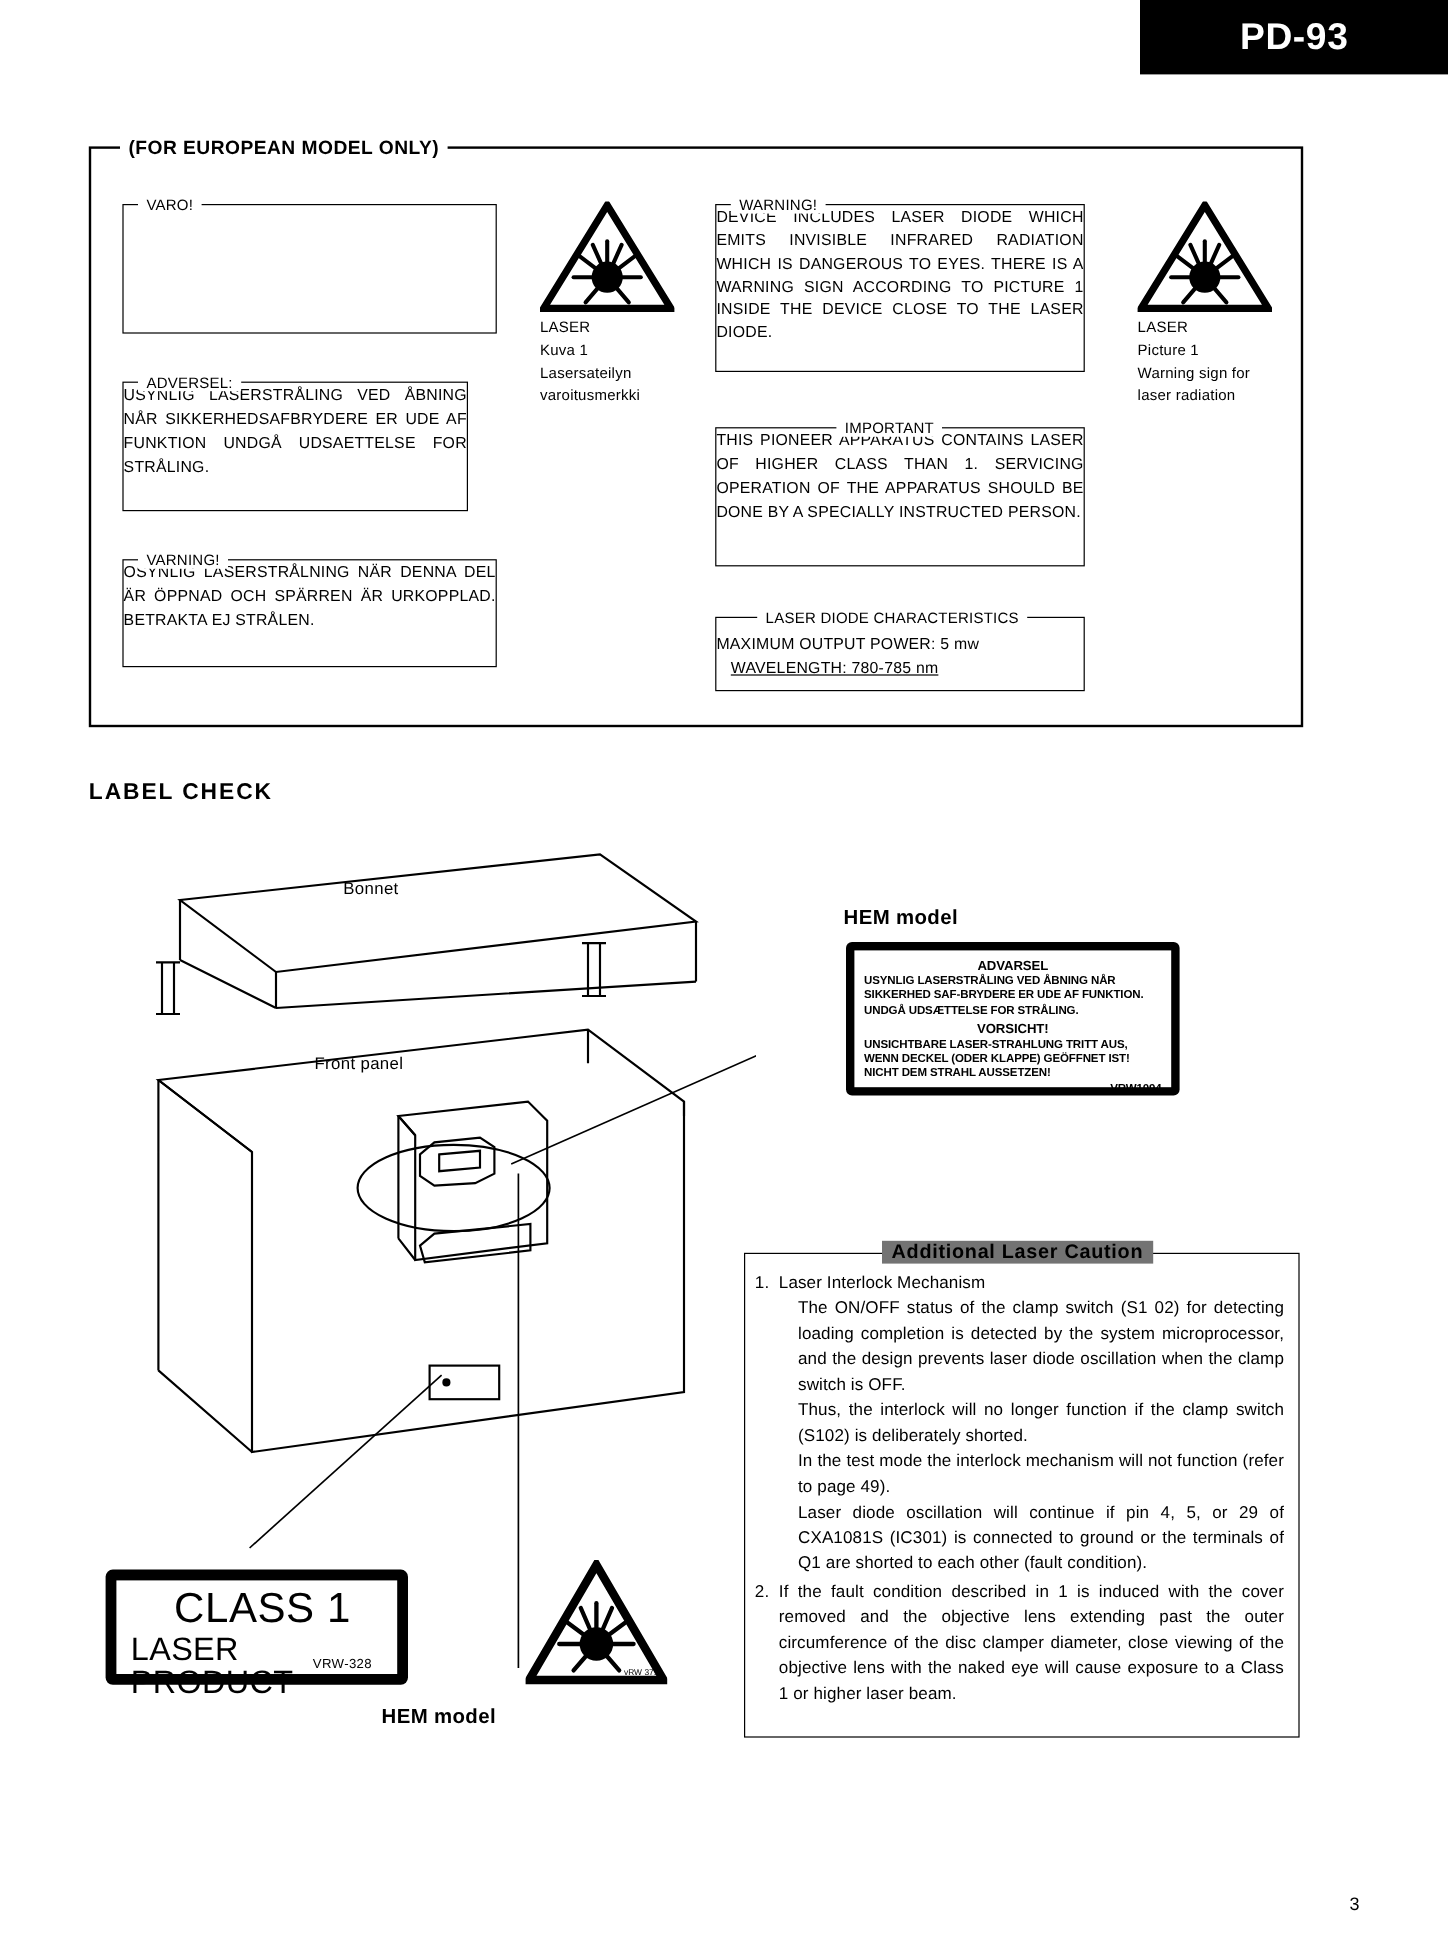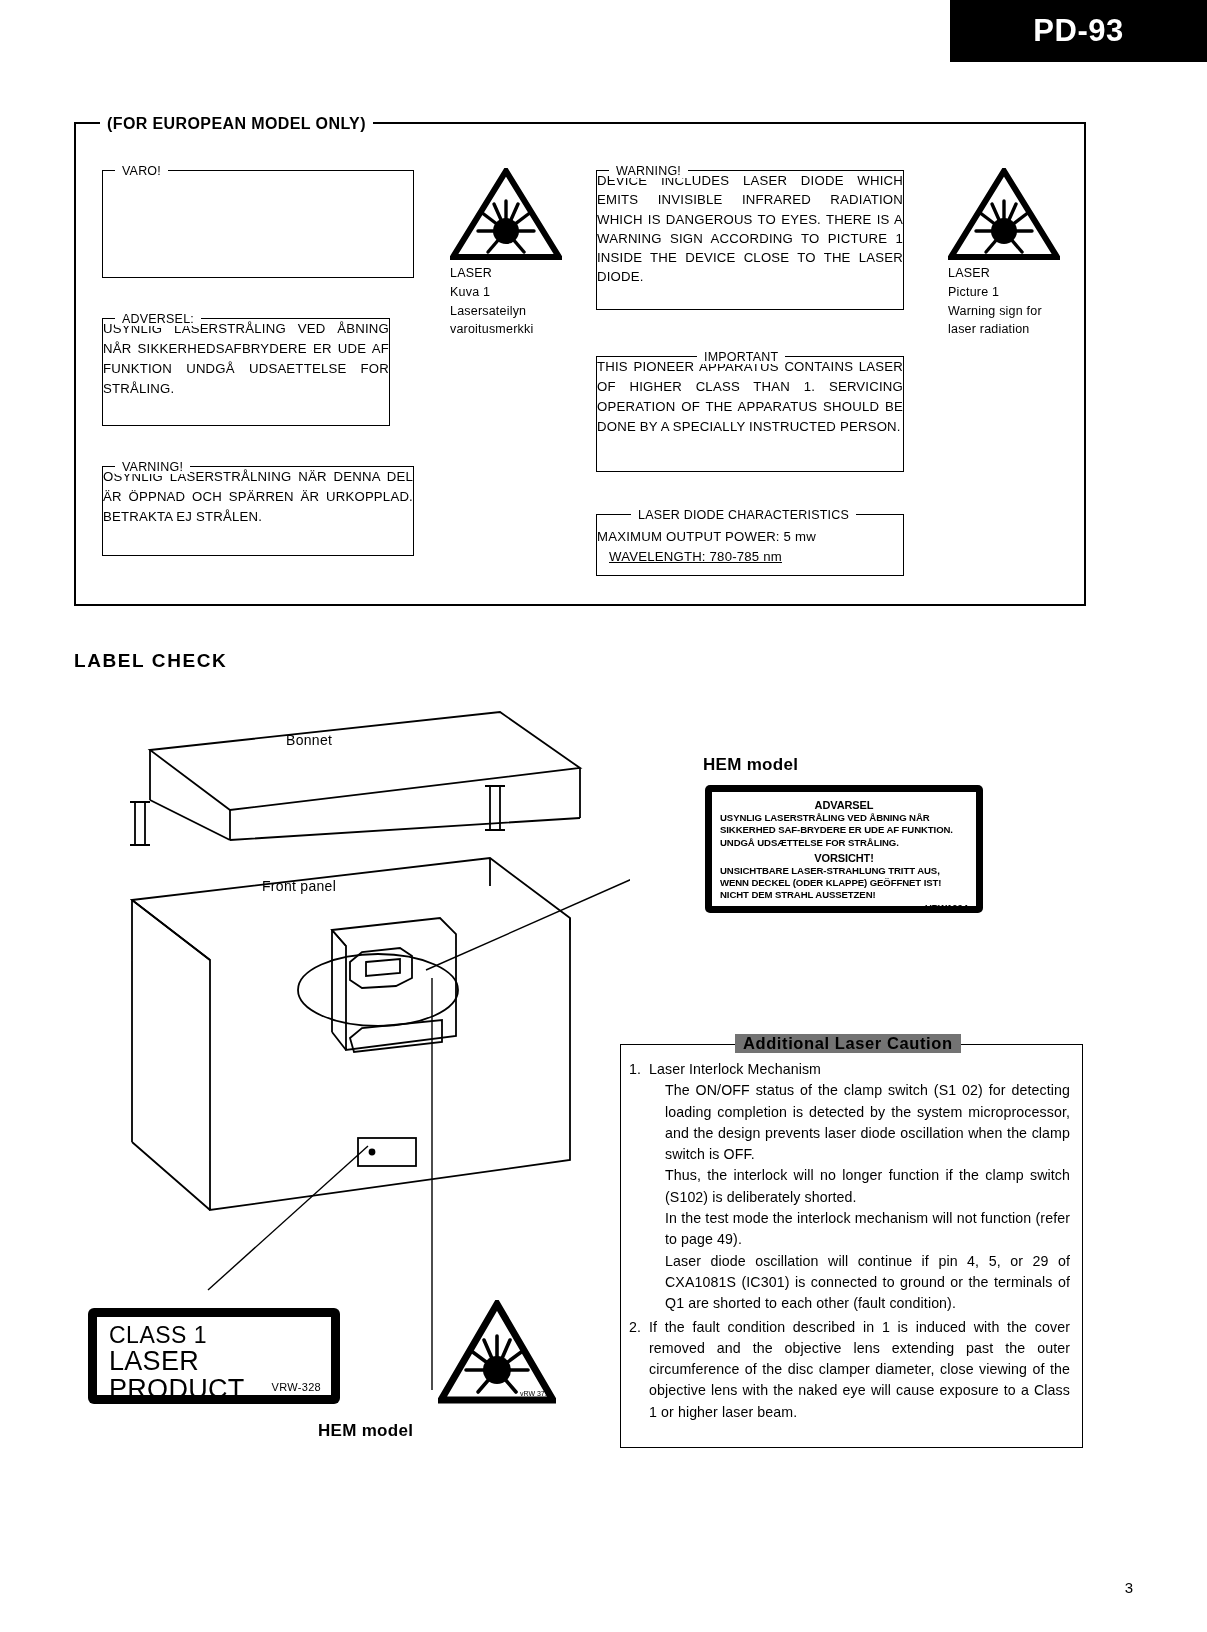--- a/index.html
+++ b/index.html
@@ -142,32 +142,33 @@
   }
   .class1-inner {
     background: #fff;
     width: 100%;
     height: 100%;
     box-sizing: border-box;
     padding: 6px 10px 4px 12px;
     position: relative;
   }
   .class1-inner .l1 {
-    font-size: 23px;
+    font-size: 35px;
     line-height: 1.05;
     letter-spacing: 0.5px;
+    margin-left: 36px;
   }
   .class1-inner .l2 {
     font-size: 27px;
     line-height: 1.05;
     letter-spacing: 0.3px;
   }
   .class1-inner .code {
     position: absolute;
-    right: 10px;
+    right: 21px;
     bottom: 2px;
     font-size: 11px;
     letter-spacing: 0.3px;
   }
 
   
   .caution-box {
     position: absolute;
     left: 620px;
     top: 1044px;

